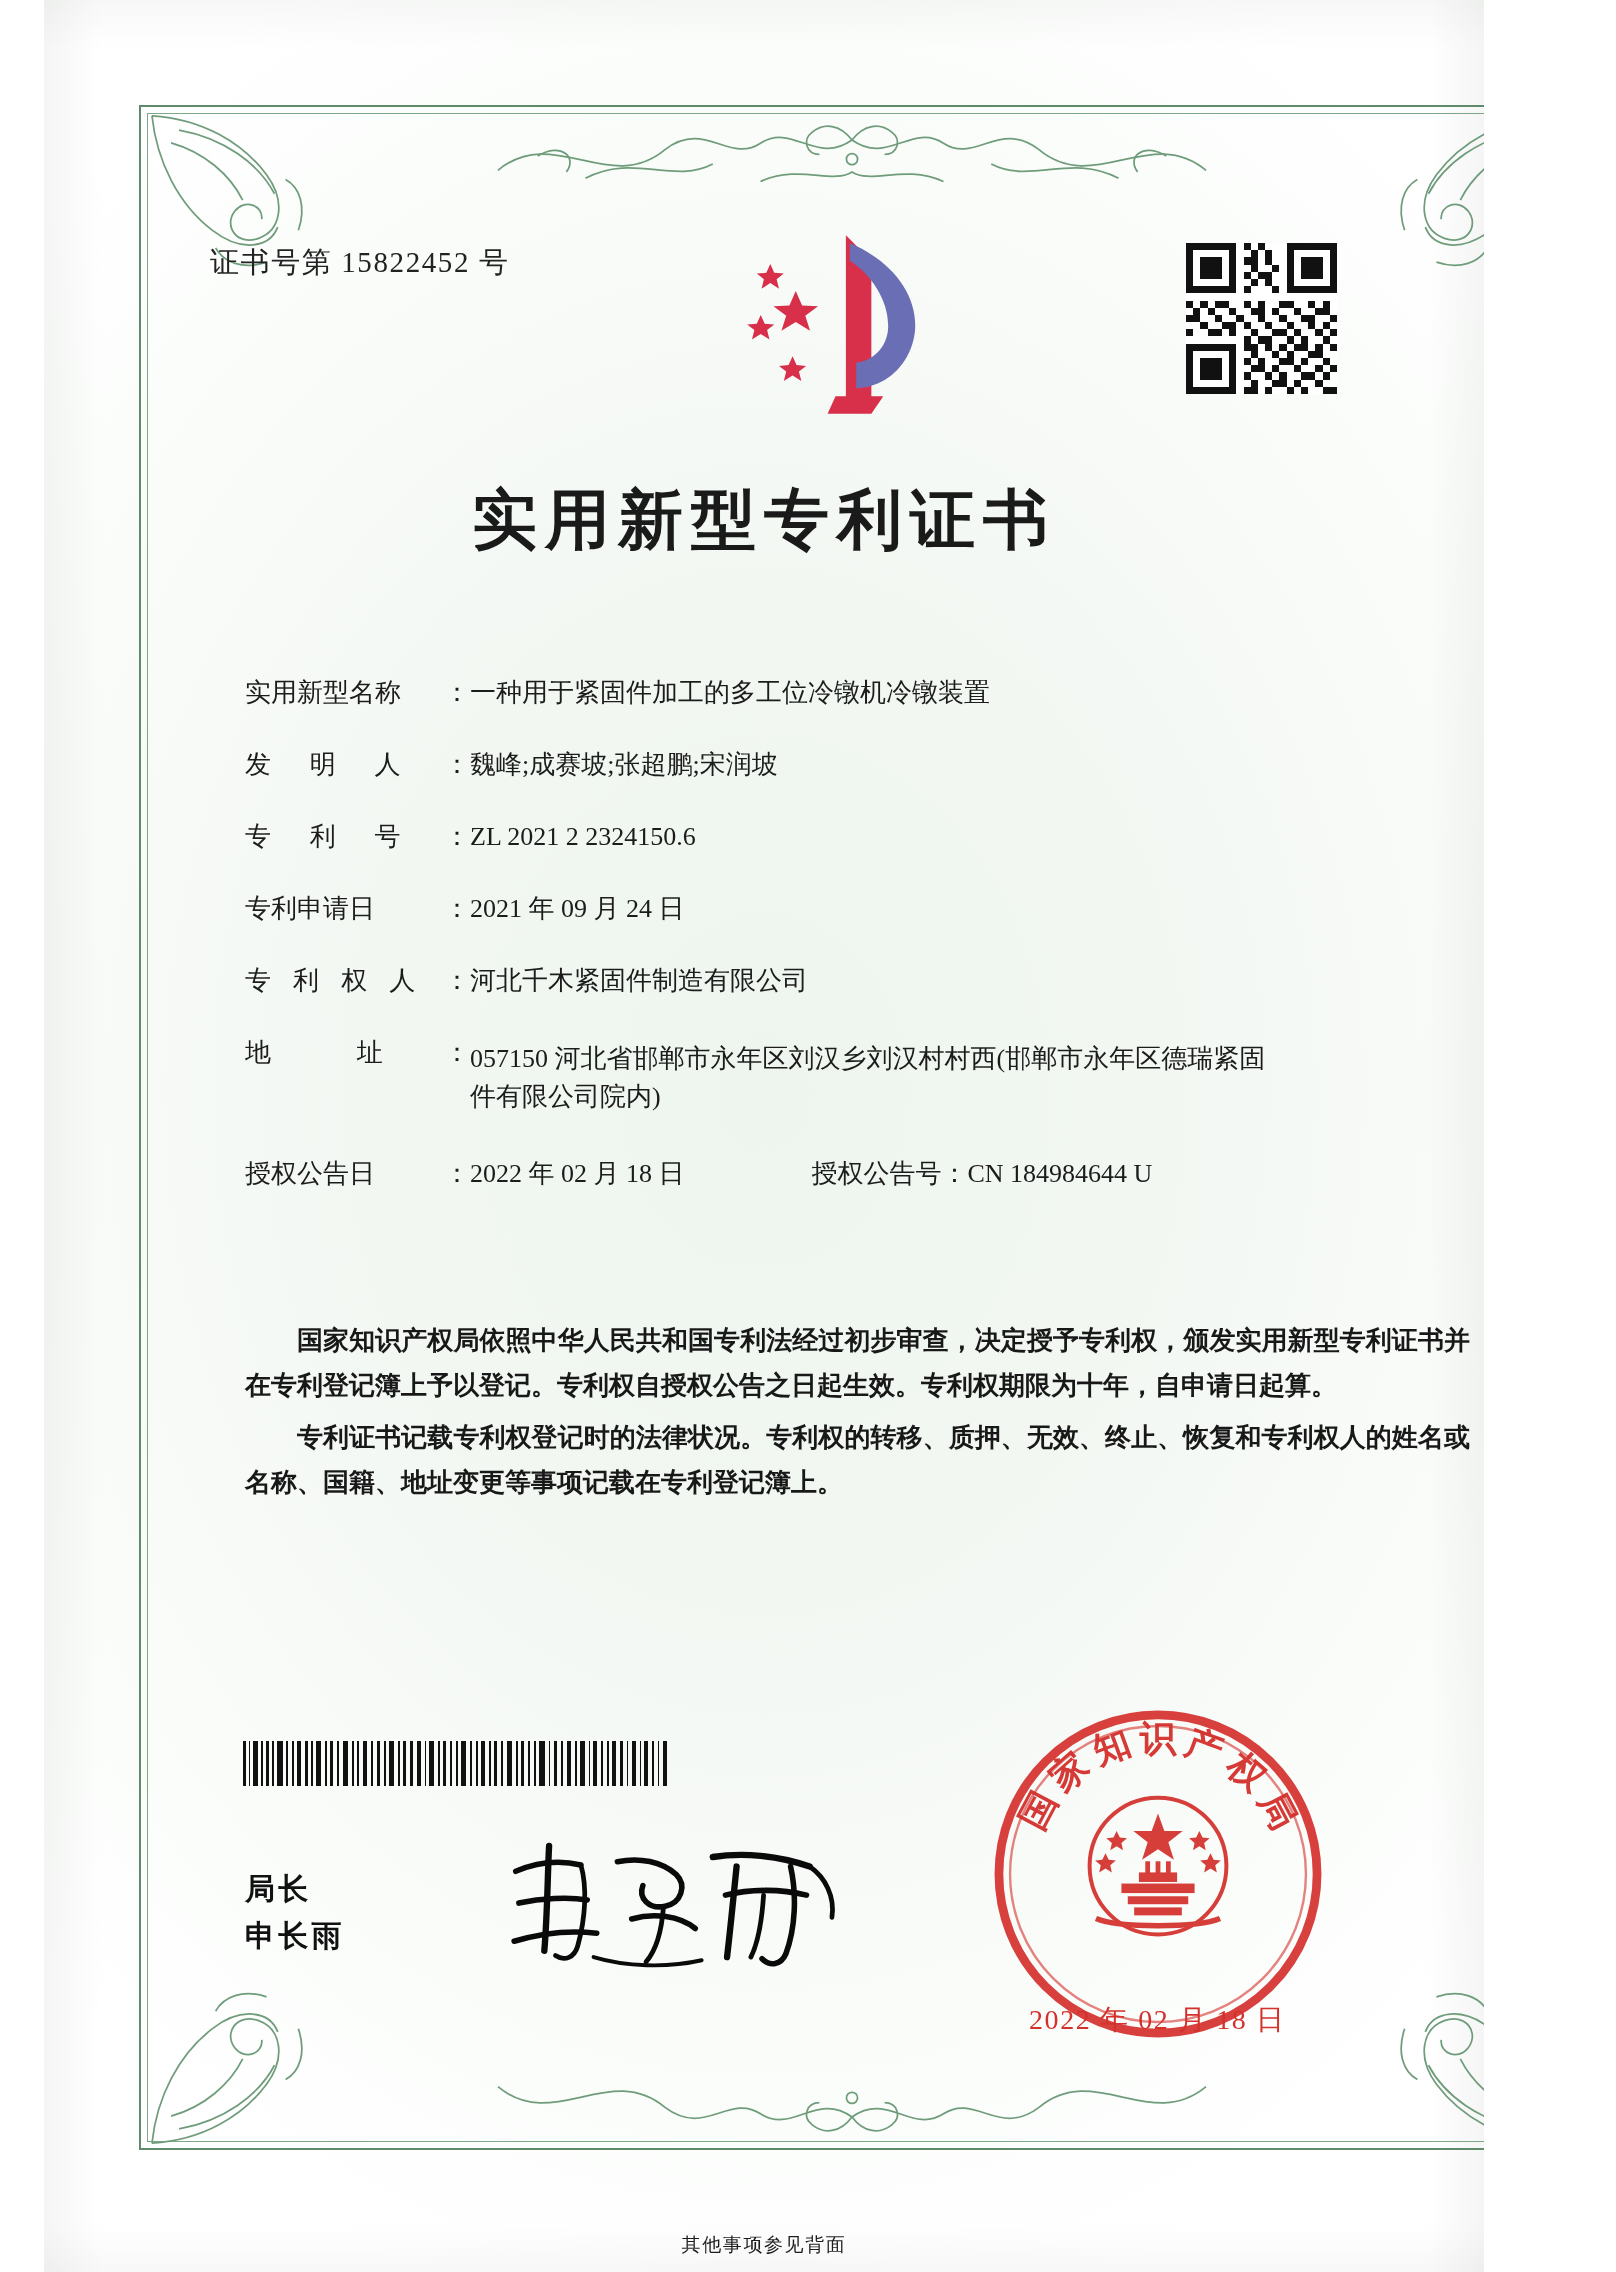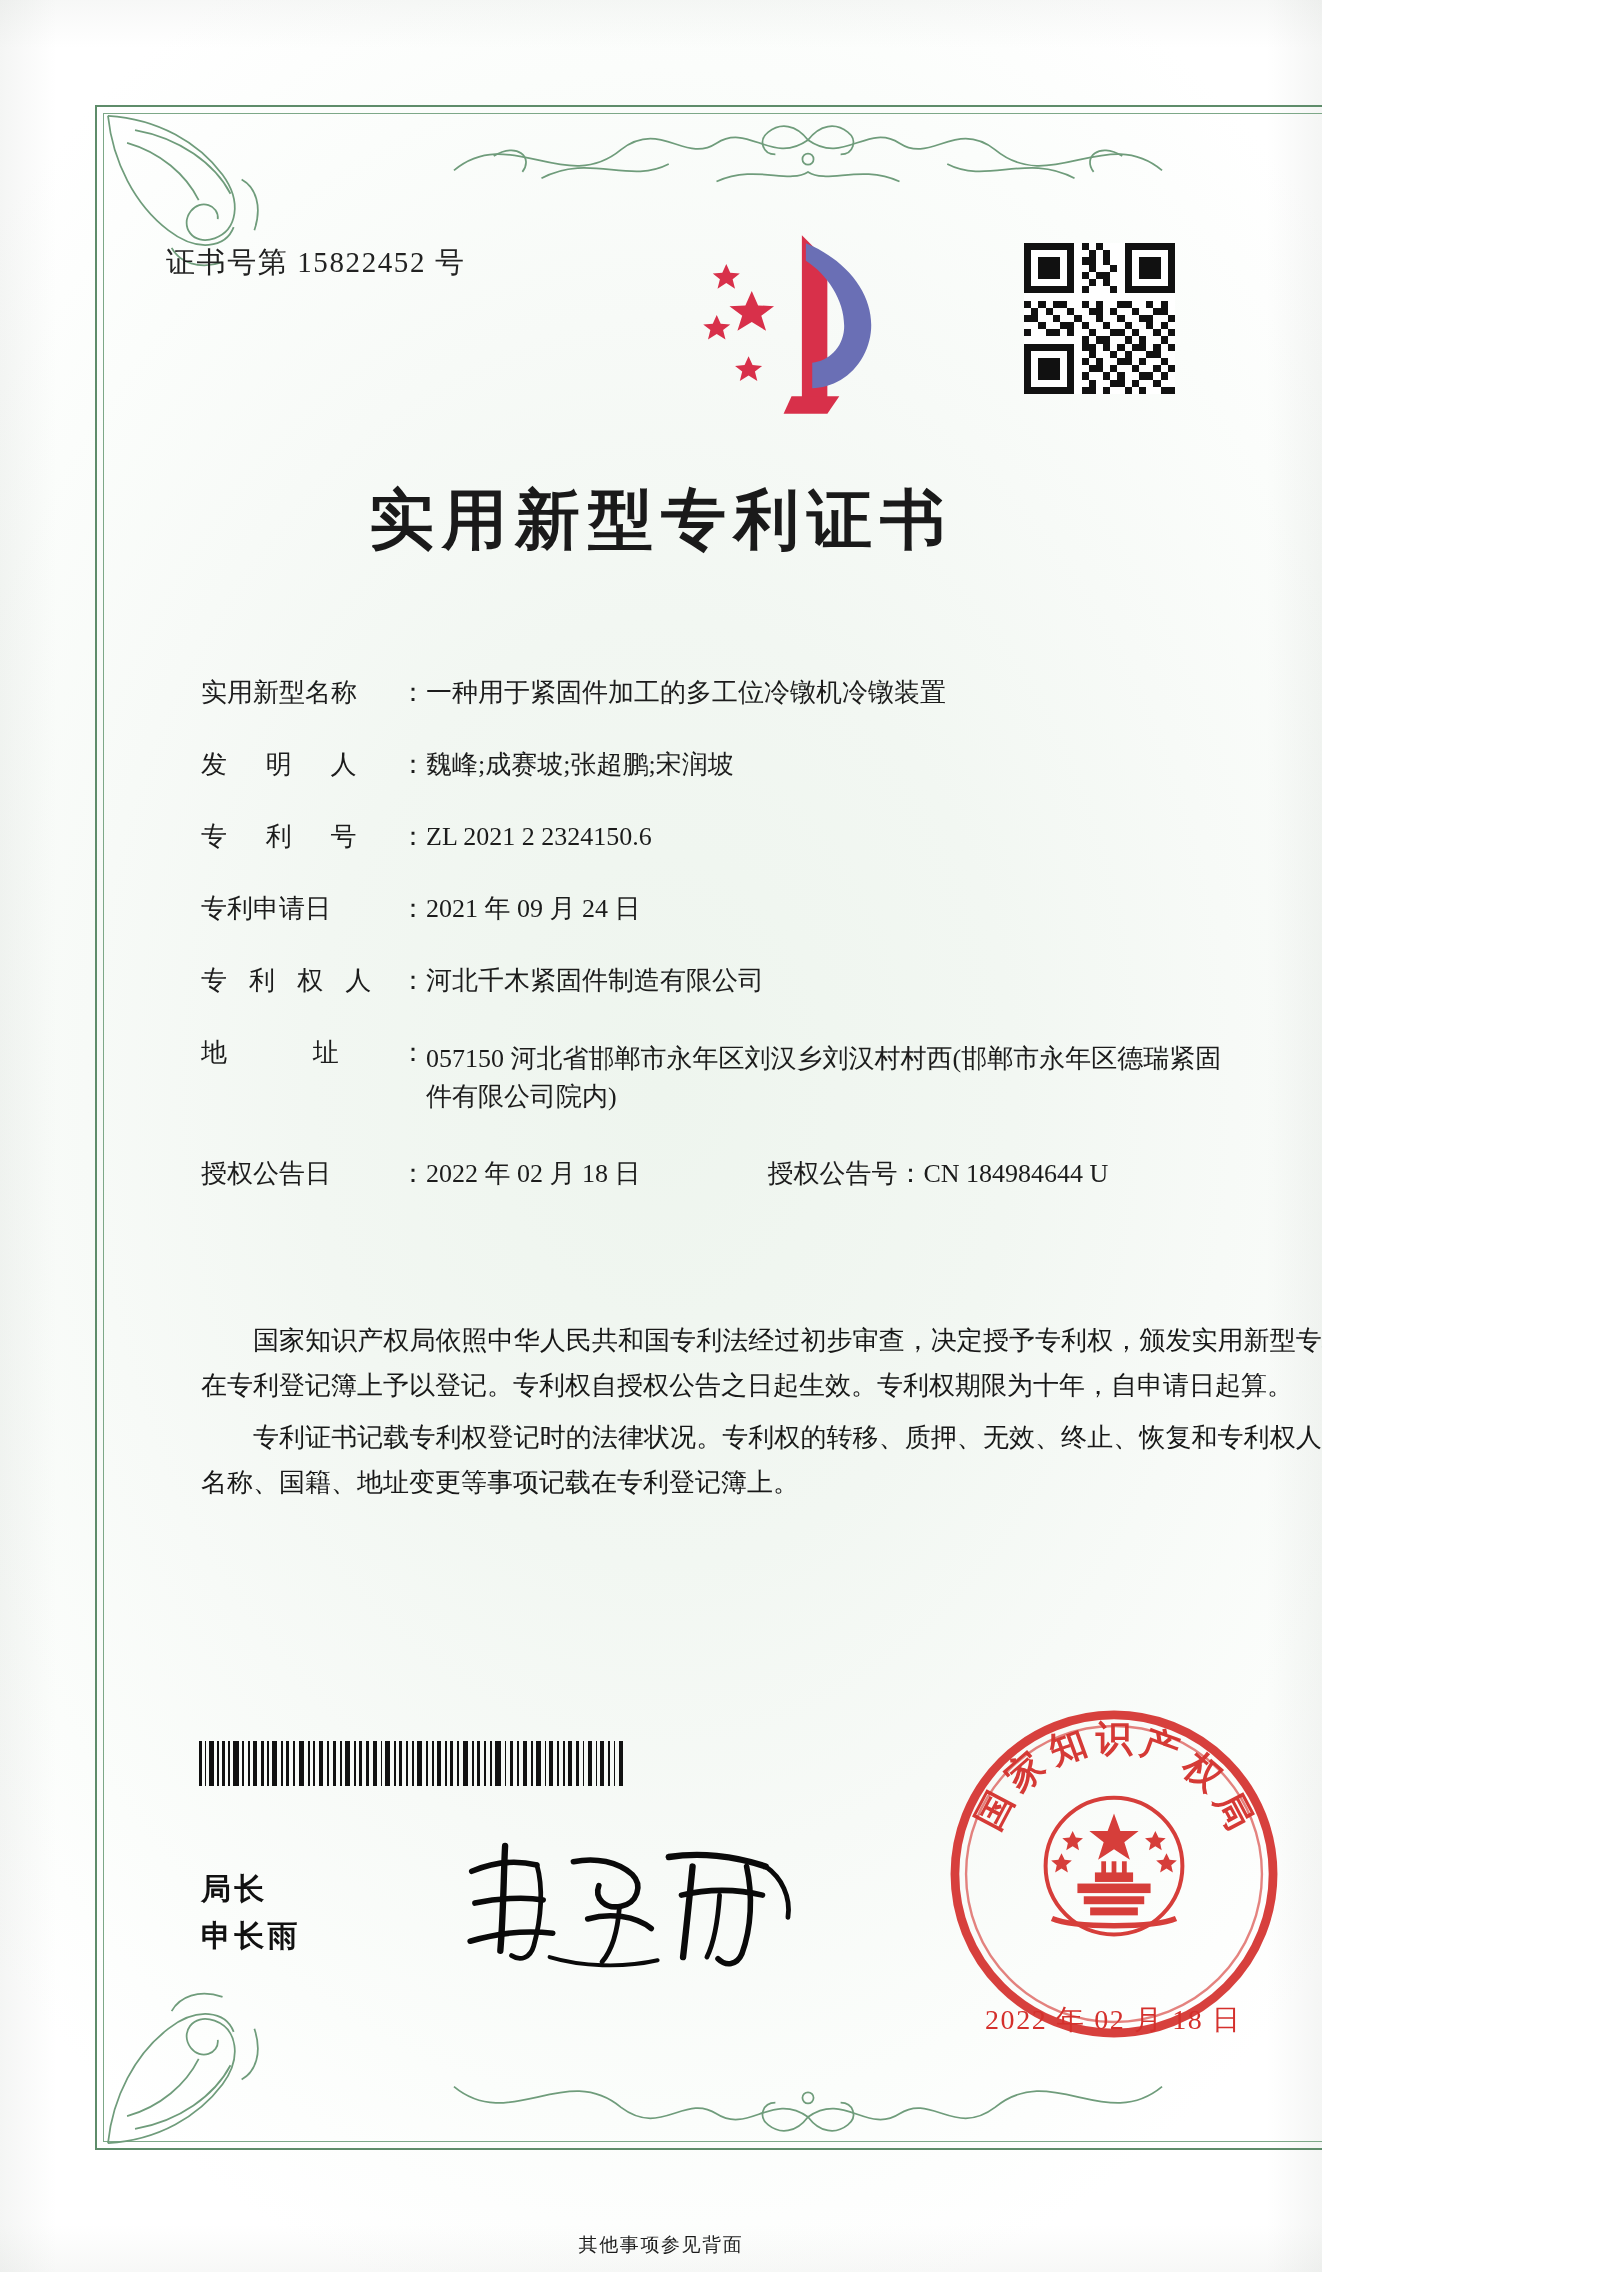--- a/index.html
+++ b/index.html
@@ -5,25 +5,26 @@
   html, body {
     margin: 0;
     padding: 0;
     background: #ffffff;
   }
   body {
     font-family: "Liberation Serif", "DejaVu Serif", serif;
   }
   .page {
     position: relative;
-    width: 1322px;
+    width: 1440px;
     height: 2273px;
     background:
       radial-gradient(ellipse 70% 55% at 50% 48%, #eef5ee 0%, #f2f7f2 38%, #f7faf7 62%, #fbfdfb 82%, #ffffff 100%);
     overflow: hidden;
+    margin-left: 44px;
   }
   
   .page::before {
     content: "";
     position: absolute;
     inset: 0;
     background:
       linear-gradient(to right, rgba(150,160,150,0.10) 0px, rgba(255,255,255,0) 56px),
       linear-gradient(to left, rgba(150,160,150,0.10) 0px, rgba(255,255,255,0) 56px),
       linear-gradient(to bottom, rgba(150,160,150,0.08) 0px, rgba(255,255,255,0) 48px),
@@ -140,21 +141,21 @@
   .paras {
     position: absolute;
     left: 201px;
     top: 1319px;
     width: 1225px;
     font-size: 26px;
     line-height: 1.72;
     color: #181818;
     text-align: justify;
   }
-  .para { text-indent: 2em; margin-bottom: 8px; }
+  .para { text-indent: 2em; margin-bottom: 8px; font-weight: bold; }
 
   
   .barcode {
     position: absolute;
     left: 199px;
     top: 1741px;
     width: 430px;
     height: 45px;
   }
 

